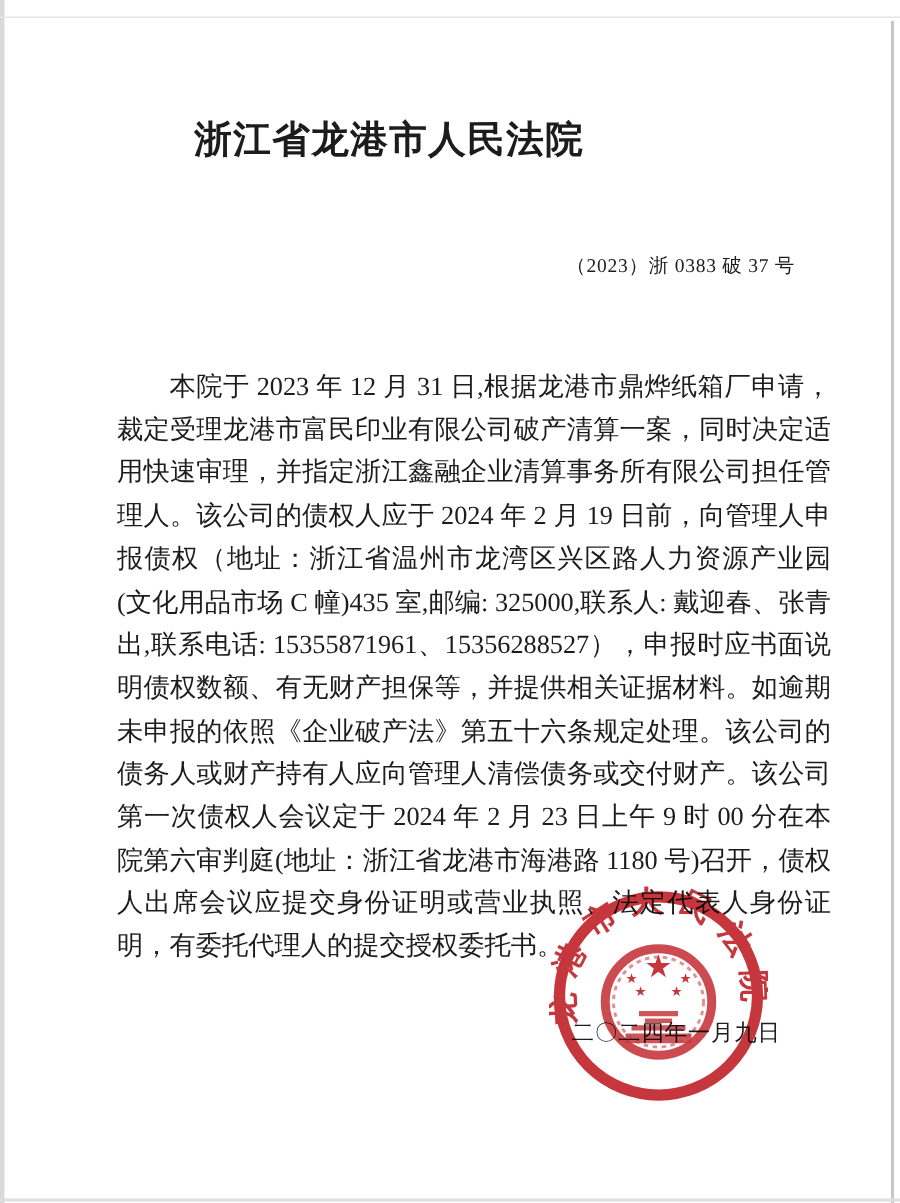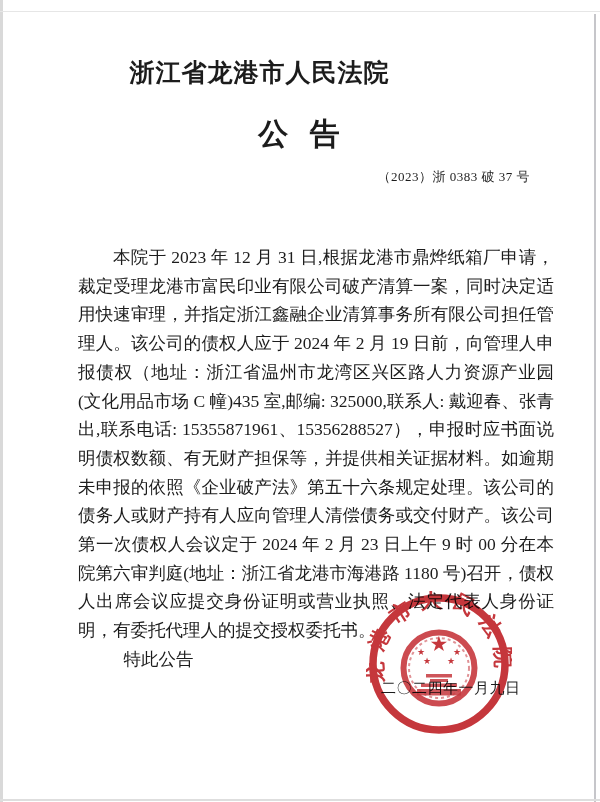--- a/index.html
+++ b/index.html
@@ -8,21 +8,21 @@
     font-family:"Liberation Serif","DejaVu Serif",serif;
     color:#1c1c1c;overflow:hidden;margin:0;
   }
   
   .edge-left{position:absolute;left:0;top:0;width:3px;height:802px;background:#d9d9d9;}
   .edge-top{position:absolute;left:0;top:11px;width:600px;height:1px;background:#e6e6e6;}
   .edge-right{position:absolute;left:594px;top:14px;width:2px;height:788px;background:#c6c6ca;}
   .edge-bottom{position:absolute;left:0;top:799px;width:600px;height:2px;background:#dedede;}
 
   .court-name{
-    position:absolute;top:56px;left:0;width:519px;text-align:center;
+    position:absolute;top:76px;left:0;width:519px;text-align:center;
     font-size:25px;font-weight:bold;letter-spacing:1px;
   }
   .doc-title{
     position:absolute;top:114px;left:0;width:600px;text-align:center;
     font-size:30px;font-weight:bold;word-spacing:10px;letter-spacing:2px;
   }
   .case-number{
     position:absolute;top:168px;left:0;width:530px;text-align:right;
     font-size:13px;letter-spacing:0.5px;
   }
@@ -48,27 +48,25 @@
 
 <div class="page">
 
   <div class="edge-left"></div>
   <div class="edge-top"></div>
   <div class="edge-right"></div>
   <div class="edge-bottom"></div>
 
   <div class="court-name">浙江省龙港市人民法院</div>
 
-  <div class="doc-title">公 告</div>
 
   <div class="case-number">（2023）浙 0383 破 37 号</div>
 
   <div class="body-text">
     <p class="main-para">本院于 2023 年 12 月 31 日,根据龙港市鼎烨纸箱厂申请，裁定受理龙港市富民印业有限公司破产清算一案，同时决定适用快速审理，并指定浙江鑫融企业清算事务所有限公司担任管理人。该公司的债权人应于 2024 年 2 月 19 日前，向管理人申报债权（地址：浙江省温州市龙湾区兴区路人力资源产业园(文化用品市场 C 幢)435 室,邮编: 325000,联系人: 戴迎春、张青出,联系电话: 15355871961、15356288527），申报时应书面说明债权数额、有无财产担保等，并提供相关证据材料。如逾期未申报的依照《企业破产法》第五十六条规定处理。该公司的债务人或财产持有人应向管理人清偿债务或交付财产。该公司第一次债权人会议定于 2024 年 2 月 23 日上午 9 时 00 分在本院第六审判庭(地址：浙江省龙港市海港路 1180 号)召开，债权人出席会议应提交身份证明或营业执照、法定代表人身份证明，有委托代理人的提交授权委托书。</p>
-    <p class="closing-line">特此公告</p>
   </div>
 
   <div class="date-line">二〇二四年一月九日</div>
 
   <svg class="seal" viewBox="0 0 146 146" xmlns="http://www.w3.org/2000/svg">
 
     <circle cx="73" cy="73" r="66" fill="none" stroke="#c1272d" stroke-width="7.5"></circle>
 
     <defs>
       <path id="sealArc" d="M 21.6 97.7 A 57 57 0 1 1 124.4 97.7" fill="none"></path>

